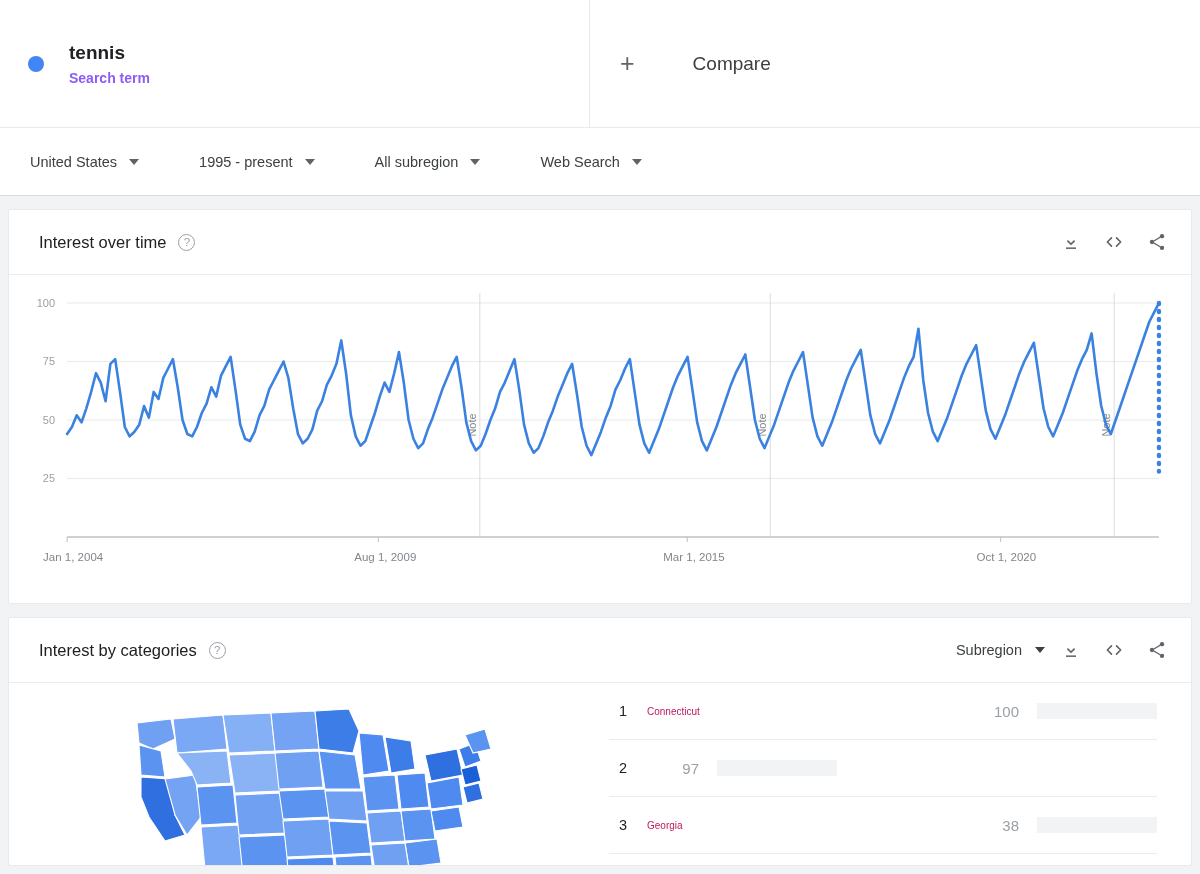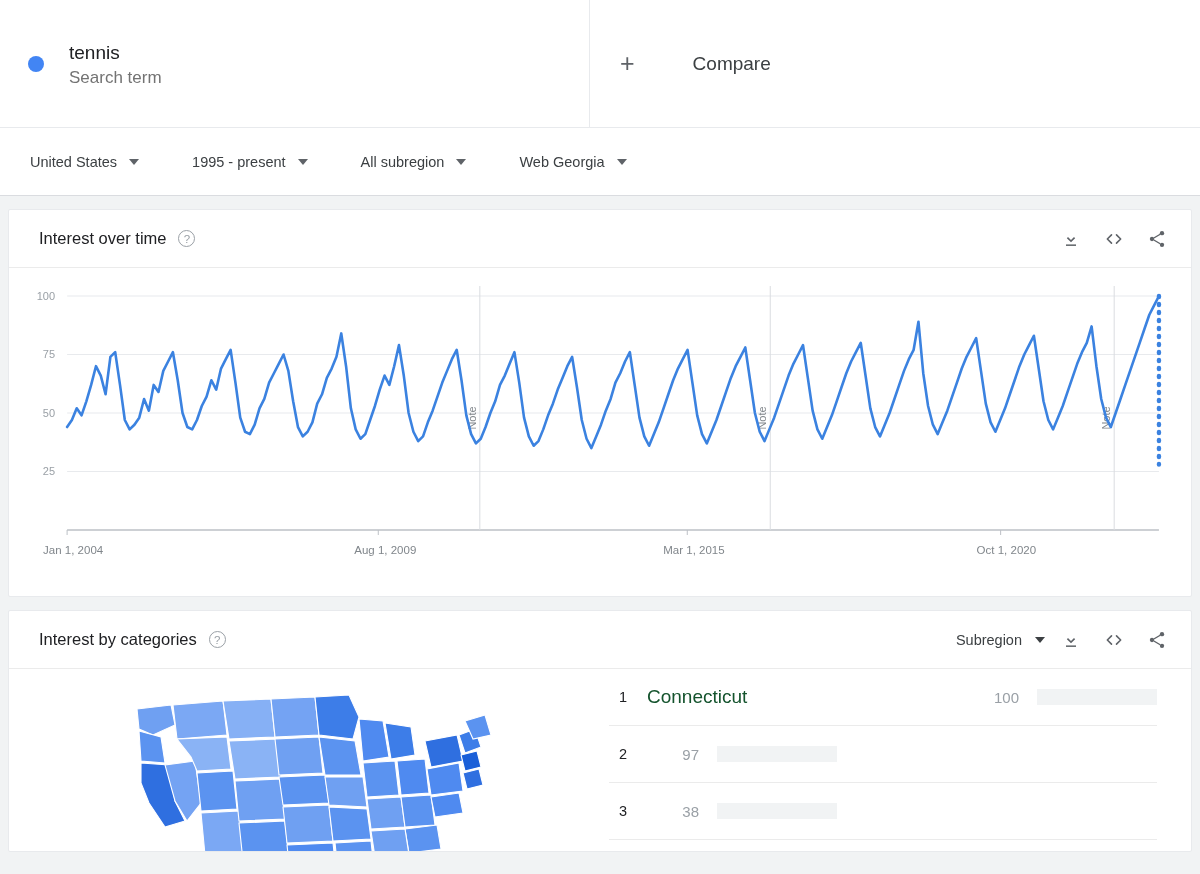--- a/index.html
+++ b/index.html
@@ -17,50 +17,51 @@
     height: 128px;
     background: #ffffff;
     border-bottom: 1px solid #e8eaed;
   }
   .term-cell {
     width: 590px;
     border-right: 1px solid #e8eaed;
     display: flex;
     align-items: center;
     padding-left: 28px;
+    font-weight: bold;
   }
   .term-dot {
     width: 16px; height: 16px; border-radius: 50%;
     background: #4285f4;
     flex: none;
     margin-right: 25px;
   }
   .term-text { display: flex; flex-direction: column; gap: 4px; }
   .term-name { font-size: 19px; color: #202124; line-height: 24px; }
-  .term-sub { font-size: 17px; color: #737373; line-height: 18px; }
+  .term-sub { font-size: 14px; color: #8b5cf6; line-height: 18px; }
   .compare-cell {
     flex: 1;
     display: flex;
     align-items: center;
     padding-left: 30px;
   }
   .plus-glyph {
     font-size: 25px; color: #5f6368; font-weight: 300;
     line-height: 1; margin-right: 22px;
   }
   .compare-label { font-size: 19px; color: #3c4043; margin-left: 36px; }
 
   
   .filter-bar {
     height: 68px;
     background: #ffffff;
     display: flex;
     align-items: center;
     padding-left: 30px;
-    gap: 5px;
+    gap: 12px;
     border-bottom: 1px solid #dadce0;
   }
   .filter-item {
     display: flex; align-items: center;
     font-size: 14.5px; color: #3c4043;
     margin-right: 48px;
     cursor: pointer;
   }
   .filter-item .caret {
     margin-left: 12px;
@@ -71,21 +72,21 @@
   }
 
   
   .card {
     background: #ffffff;
     margin: 13px 8px 0 8px;
     border: 1px solid #e8eaed;
     border-radius: 2px;
   }
   .card-head {
-    height: 58px;
+    height: 65px;
     display: flex; align-items: center;
     padding: 0 24px 0 30px;
     border-bottom: 1px solid #ebebeb;
   }
   .card-title { font-size: 16.5px; color: #202124; }
   .help-icon {
     width: 17px; height: 17px; border-radius: 50%;
     border: 1px solid #9aa0a6;
     color: #9aa0a6; font-size: 11.5px;
     display: flex; align-items: center; justify-content: center;
@@ -122,21 +123,21 @@
   .list-pane { flex: 1; padding: 0 34px 0 0; }
   .rank-row {
     display: flex; align-items: center;
     height: 57px;
     border-bottom: 1px solid #ebebeb;
   }
   .rank-num {
     width: 38px; font-size: 14.5px; color: #202124;
     padding-left: 10px;
   }
-  .rank-name { font-size: 19px; color: #14532d; flex: 1; }
+  .rank-name { font-size: 10px; color: #be185d; flex: 1; }
   .rank-val {
     font-size: 15px; color: #9aa0a6;
     width: 52px; text-align: right; margin-right: 18px;
   }
   .bar-track {
     width: 120px; height: 16px;
     background: #f1f3f4;
   }
   .bar-fill { height: 100%; background: #4285f4; }
 </style>
@@ -164,21 +165,21 @@
   </div>
   <div class="filter-item">
     <span>1995 - present</span>
     <span class="caret"></span>
   </div>
   <div class="filter-item">
     <span>All subregion</span>
     <span class="caret"></span>
   </div>
   <div class="filter-item">
-    <span>Web Georgia</span>
+    <span>Web Search</span>
     <span class="caret"></span>
   </div>
 </div>
 
 <div class="card">
   <div class="card-head">
     <span class="card-title">Interest over time</span>
     <span class="help-icon">?</span>
     <span class="head-spacer"></span>
     <span class="head-tools">
@@ -335,20 +336,21 @@
       </div>
       <div class="rank-row">
         <span class="rank-num">2</span>
         <span class="rank-val">97</span>
         <span class="bar-track">
           <span class="bar-fill" style="width: 97%;"></span>
         </span>
       </div>
       <div class="rank-row">
         <span class="rank-num">3</span>
+        <span class="rank-name">Georgia</span>
         <span class="rank-val">38</span>
         <span class="bar-track">
           <span class="bar-fill" style="width: 95%;"></span>
         </span>
       </div>
     </div>
   </div>
 </div>
 
 </body></html>

